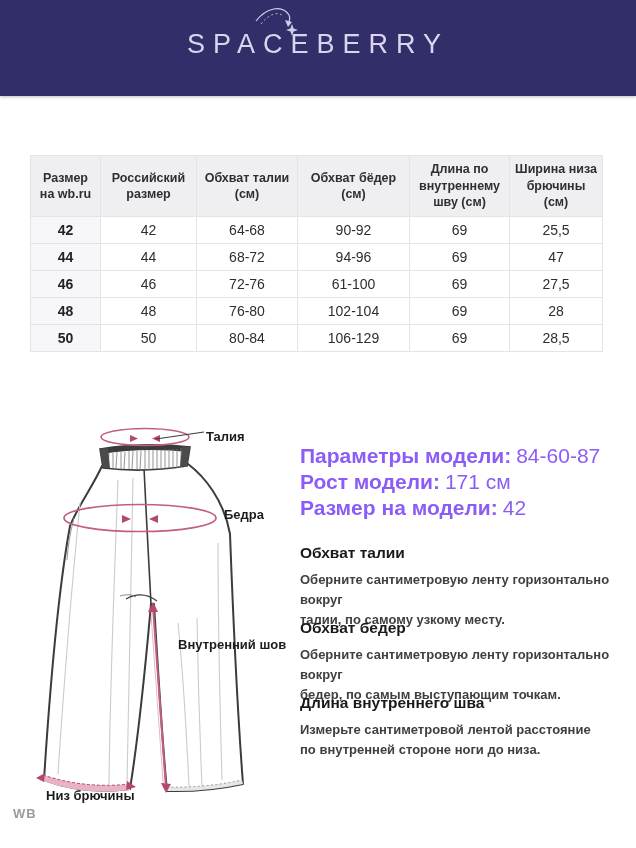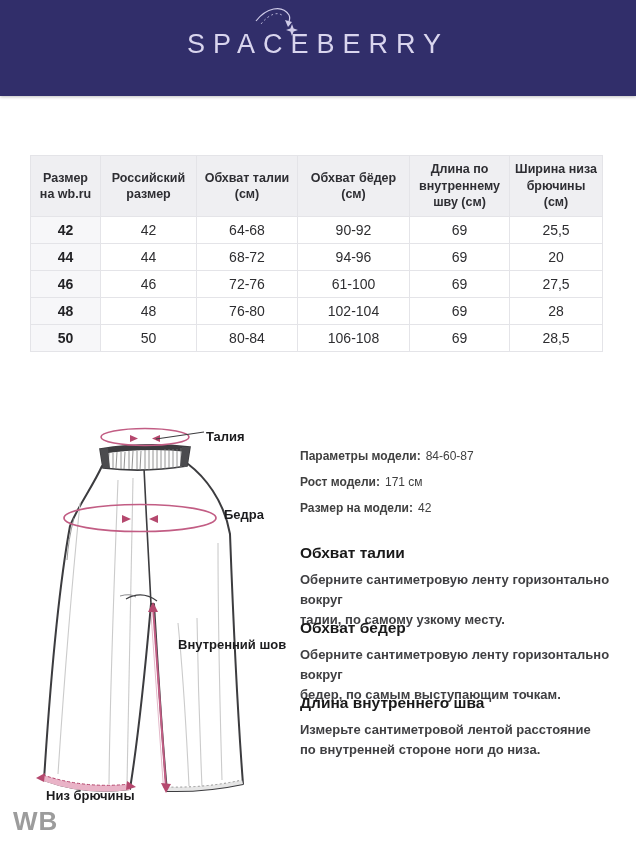--- a/index.html
+++ b/index.html
@@ -47,30 +47,30 @@
   .pants-svg{position:absolute; left:30px; top:418px;}
   .diagram-label{
     position:absolute; font-size:13px; font-weight:600; color:#1c1c1e; line-height:1.4;
   }
   .lbl-waist{left:206px; top:428px;}
   .lbl-hips{left:224px; top:506px;}
   .lbl-seam{left:178px; top:636px; width:110px;}
   .lbl-bottom{left:46px; top:787px;}
   
   .model-info{position:absolute; left:300px; top:443px; width:322px;}
-  .model-info .line{font-size:12px; line-height:26px; color:#404040;}
+  .model-info .line{font-size:21px; line-height:26px; color:#8b5cf6;}
   .model-info .lab{font-weight:700;}
   .model-info .val{font-weight:400; margin-left:5px;}
   .guide-section{position:absolute; left:300px; width:322px;}
   .gs1{top:544px;} .gs2{top:619px;} .gs3{top:694px;}
   .guide-title{font-size:15.5px; font-weight:700; color:#191919; margin:0 0 8px 0;}
   .guide-desc{font-size:13px; font-weight:700; color:var(--text-gray); line-height:1.55;
     margin:0; white-space:pre-line;}
   
-  .wb-mark{position:absolute; left:13px; top:806px; font-size:26px; font-weight:700;
+  .wb-mark{position:absolute; left:13px; top:806px; font-size:13px; font-weight:700;
     color:var(--wb-gray); letter-spacing:1px;}
   
   .ol{stroke:var(--outline); fill:none;}
   .pink{stroke:var(--accent-pink); fill:none;}
   .pinkfill{fill:var(--accent-pink-dark); stroke:none;}
   .crease{stroke:#cbcbcb; stroke-width:1.1; fill:none;}
 </style>
 </head>
 <body>
 
@@ -123,21 +123,21 @@
         <td>90-92</td>
         <td>69</td>
         <td>25,5</td>
       </tr>
       <tr>
         <td class="size-col">44</td>
         <td>44</td>
         <td>68-72</td>
         <td>94-96</td>
         <td>69</td>
-        <td>20</td>
+        <td>47</td>
       </tr>
       <tr>
         <td class="size-col">46</td>
         <td>46</td>
         <td>72-76</td>
         <td>61-100</td>
         <td>69</td>
         <td>27,5</td>
       </tr>
       <tr>
@@ -145,21 +145,21 @@
         <td>48</td>
         <td>76-80</td>
         <td>102-104</td>
         <td>69</td>
         <td>28</td>
       </tr>
       <tr>
         <td class="size-col">50</td>
         <td>50</td>
         <td>80-84</td>
-        <td>106-108</td>
+        <td>106-129</td>
         <td>69</td>
         <td>28,5</td>
       </tr>
     </tbody>
   </table>
 
   <svg class="pants-svg" width="260" height="395" viewBox="0 0 260 395">
 
     <path class="ol" stroke-width="2" stroke-linejoin="round" fill="#ffffff" d="M72,48 C63,68 48,88 40,108 C29,168 20,268 14,362 Q55,377 100,371 C111,302 117,230 121,186 L124,186 C128,252 132,322 137,373 Q176,374 213,366 C207,288 203,196 200,116 C194,82 174,58 158,46 Q114,55 72,48 Z"></path>
 

